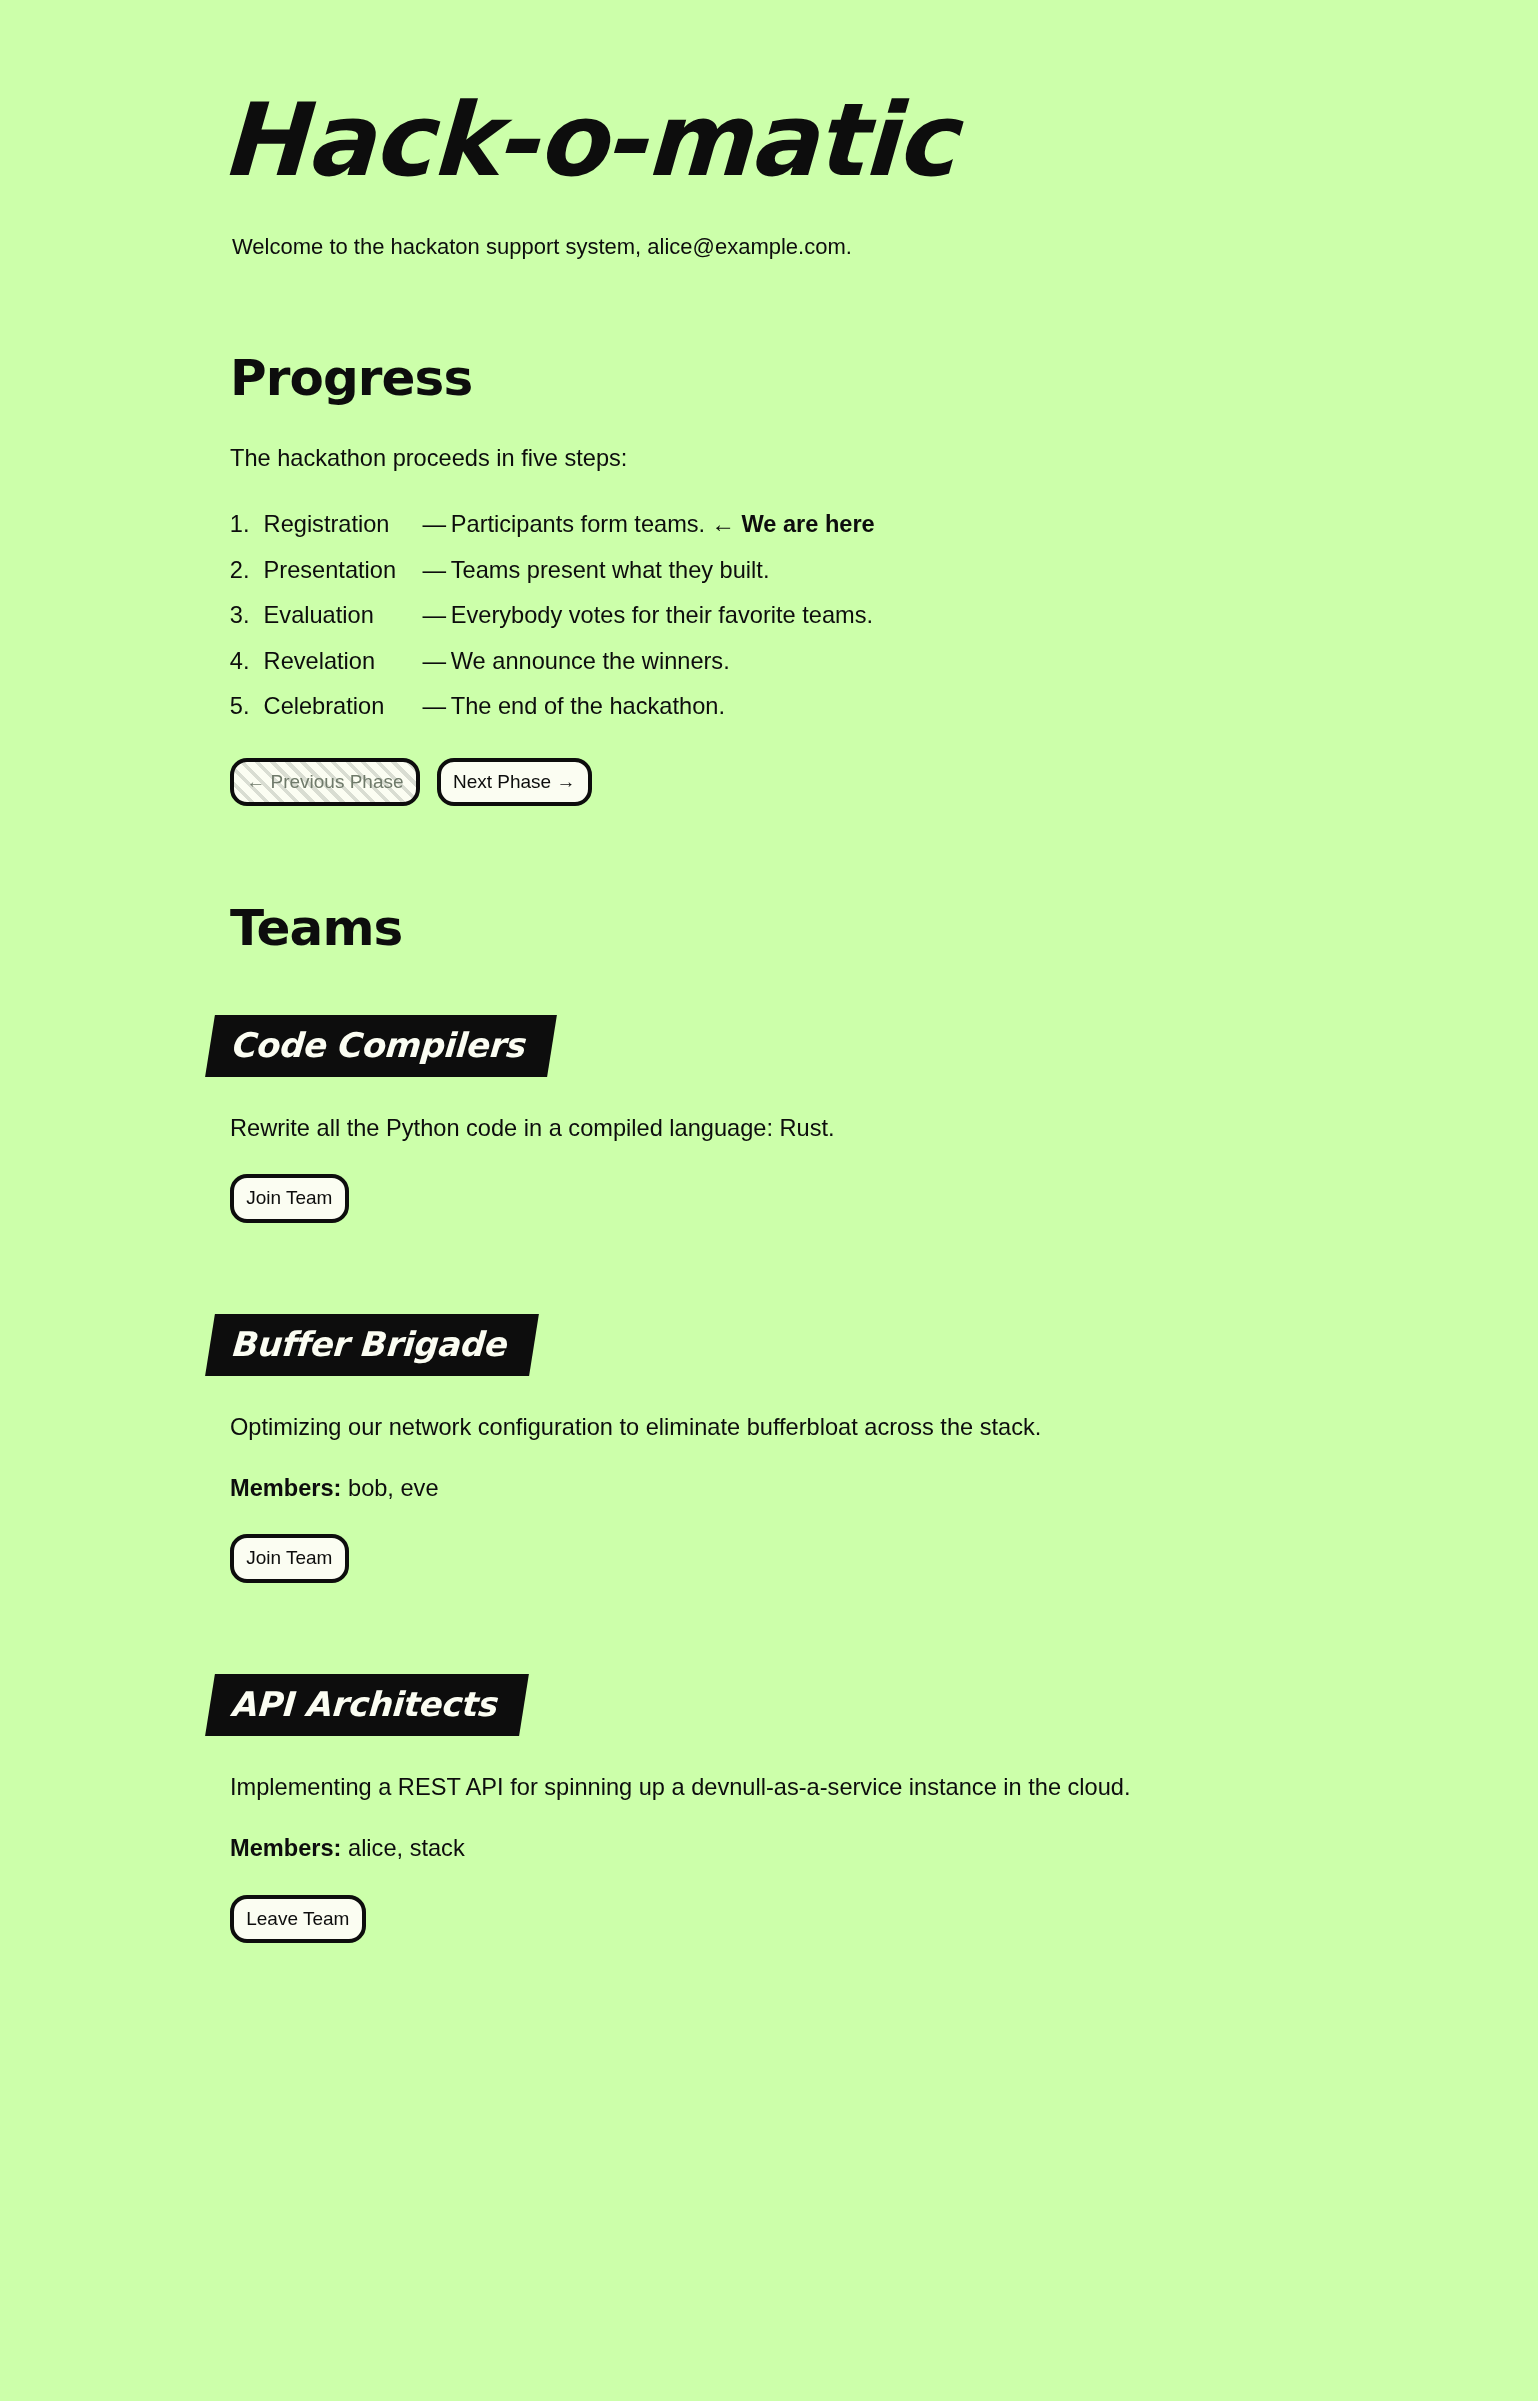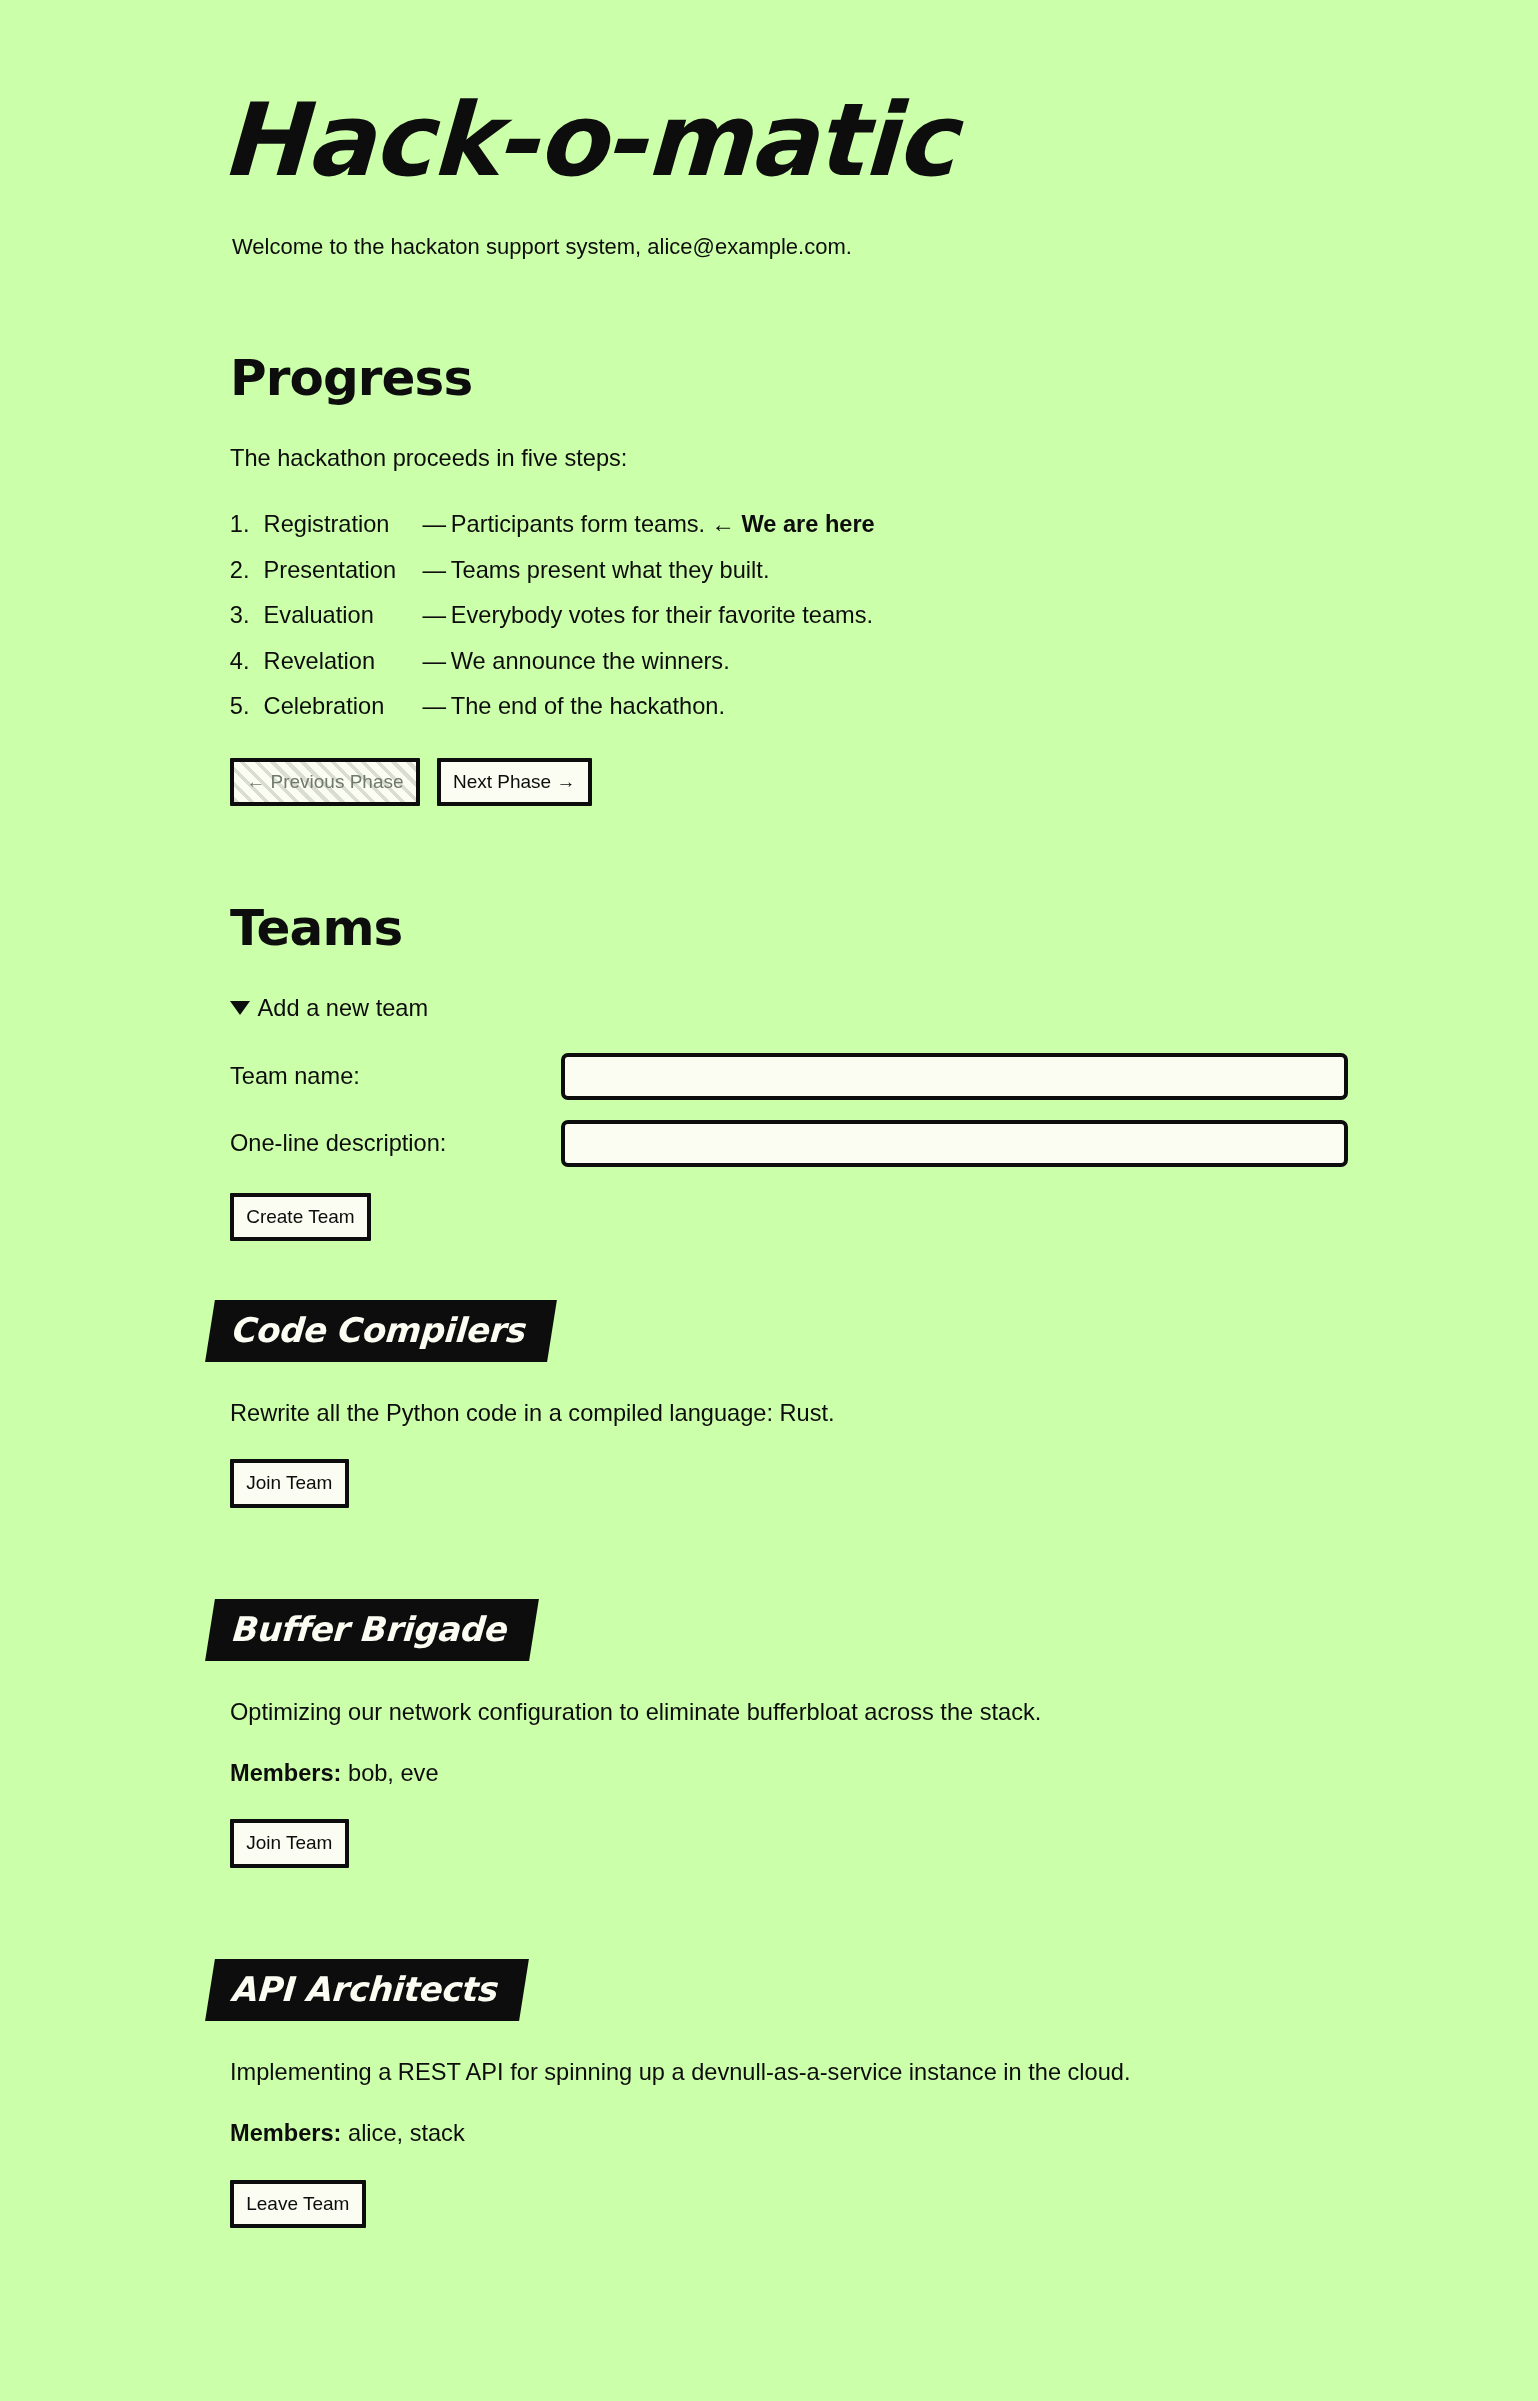--- a/index.html
+++ b/index.html
@@ -96,21 +96,21 @@
   
   .btn{
     display:inline-block;
     font-family:"Liberation Sans", sans-serif;
     font-size:19px;
     line-height:1;
     padding:10px 12.2px 11.4px 12.2px;
     background:var(--paper);
     color:var(--ink);
     border:4.6px solid var(--ink);
-    border-radius:1px;
+    border-radius:17px;
     cursor:pointer;
     vertical-align:top;
   }
   .btn:disabled, .btn.is-disabled{
     color:var(--disabled-ink);
     cursor:default;
     background-color:var(--paper);
     background-image:repeating-linear-gradient(
         45deg,
         var(--stripe) 0px,
@@ -232,38 +232,20 @@
 
     <div class="phase-nav">
       <button class="btn is-disabled" id="prev-phase-button" disabled="">← Previous Phase</button>
       <button class="btn" id="next-phase-button">Next Phase →</button>
     </div>
   </section>
 
   <section class="section" id="teams-section">
     <h2 class="section-title">Teams</h2>
 
-    <div class="disclosure">
-      <div class="disclosure-summary">
-        <span class="tri-down"></span>
-        <span>Add a new team</span>
-      </div>
-
-      <div class="form-grid">
-        <label class="form-label" for="team-name-input">Team name:</label>
-        <input class="text-input" id="team-name-input" type="text" placeholder="" style="">
-
-        <label class="form-label" for="team-desc-input">One-line description:</label>
-        <input class="text-input" id="team-desc-input" type="text" placeholder="" style="">
-      </div>
-
-      <div class="form-actions">
-        <button class="btn" id="create-team-button">Create Team</button>
-      </div>
-    </div>
 
     <div class="teams-list" id="teams-list">
         <article class="team-card"><div class="team-banner"><h3>Code Compilers</h3></div><p class="team-desc">Rewrite all the Python code in a compiled language: Rust.</p><div class="team-action"><button class="btn">Join Team</button></div></article>
         <article class="team-card"><div class="team-banner"><h3>Buffer Brigade</h3></div><p class="team-desc">Optimizing our network configuration to eliminate bufferbloat across the stack.</p><p class="team-members"><span class="label">Members:</span><span> bob, eve</span></p><div class="team-action"><button class="btn">Join Team</button></div></article>
         <article class="team-card"><div class="team-banner"><h3>API Architects</h3></div><p class="team-desc">Implementing a REST API for spinning up a devnull-as-a-service instance in the cloud.</p><p class="team-members"><span class="label">Members:</span><span> alice, stack</span></p><div class="team-action"><button class="btn">Leave Team</button></div></article>
       </div>
   </section>
 
   <div class="spacer-bottom"></div>
 </div>

